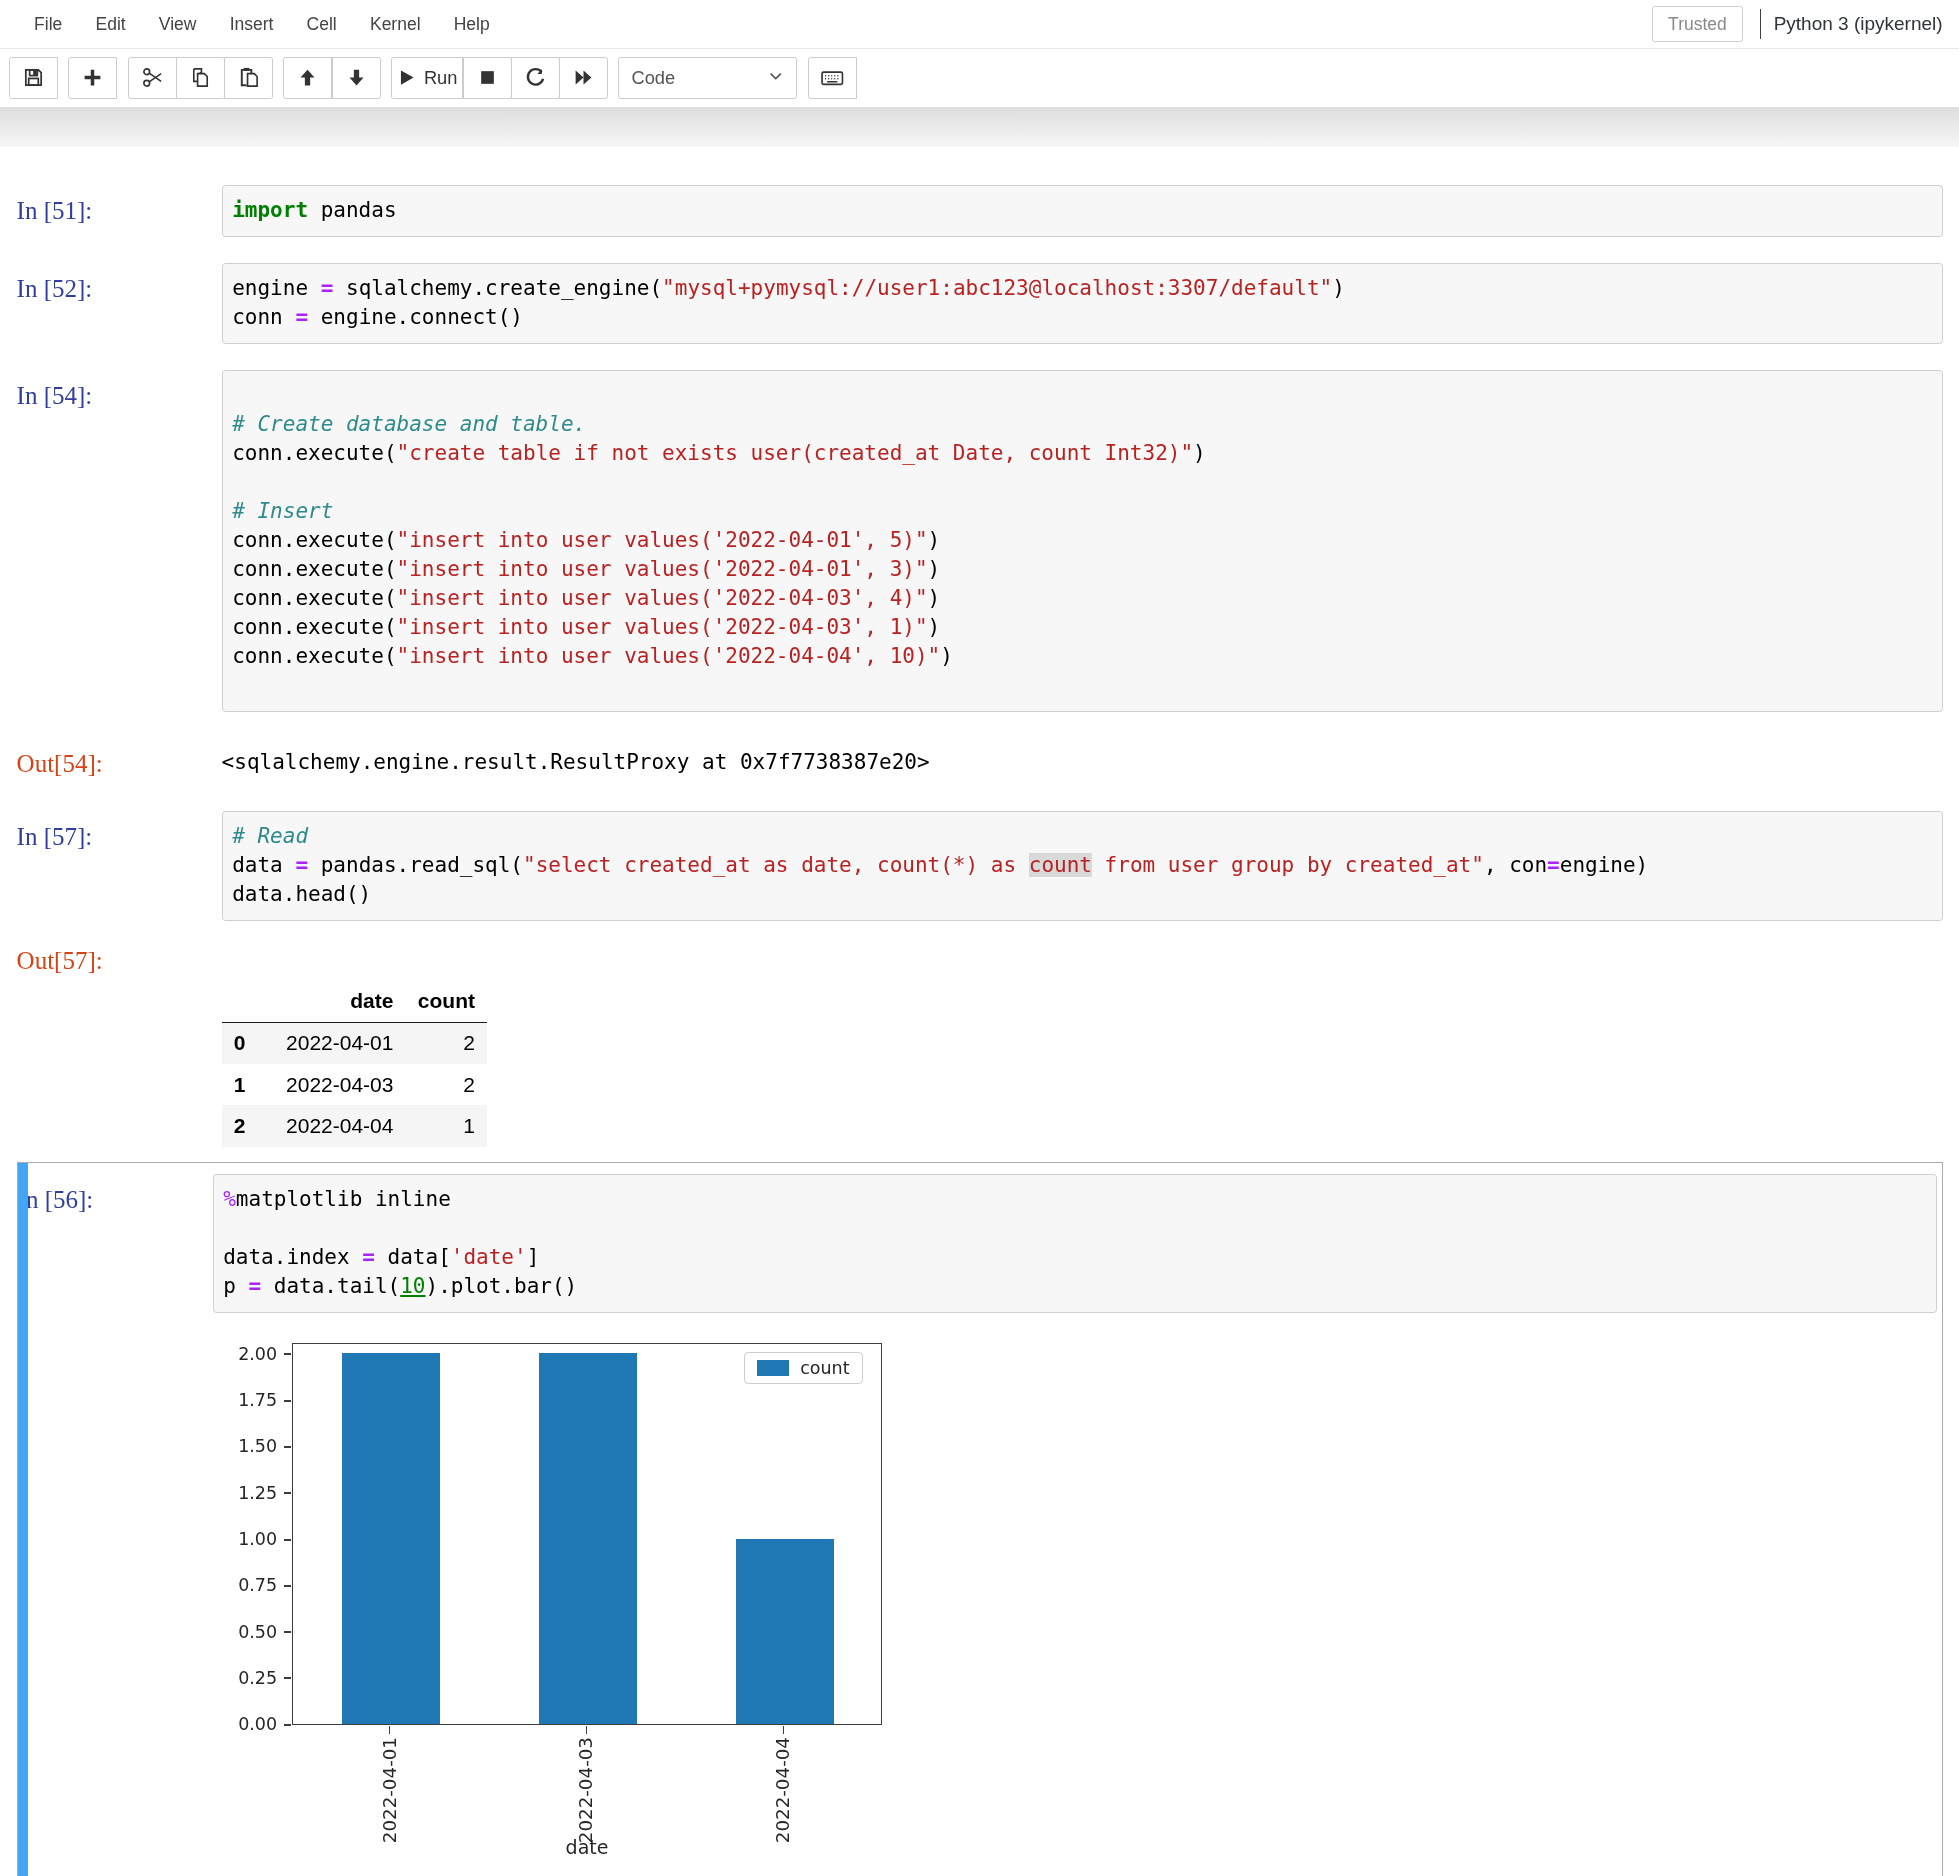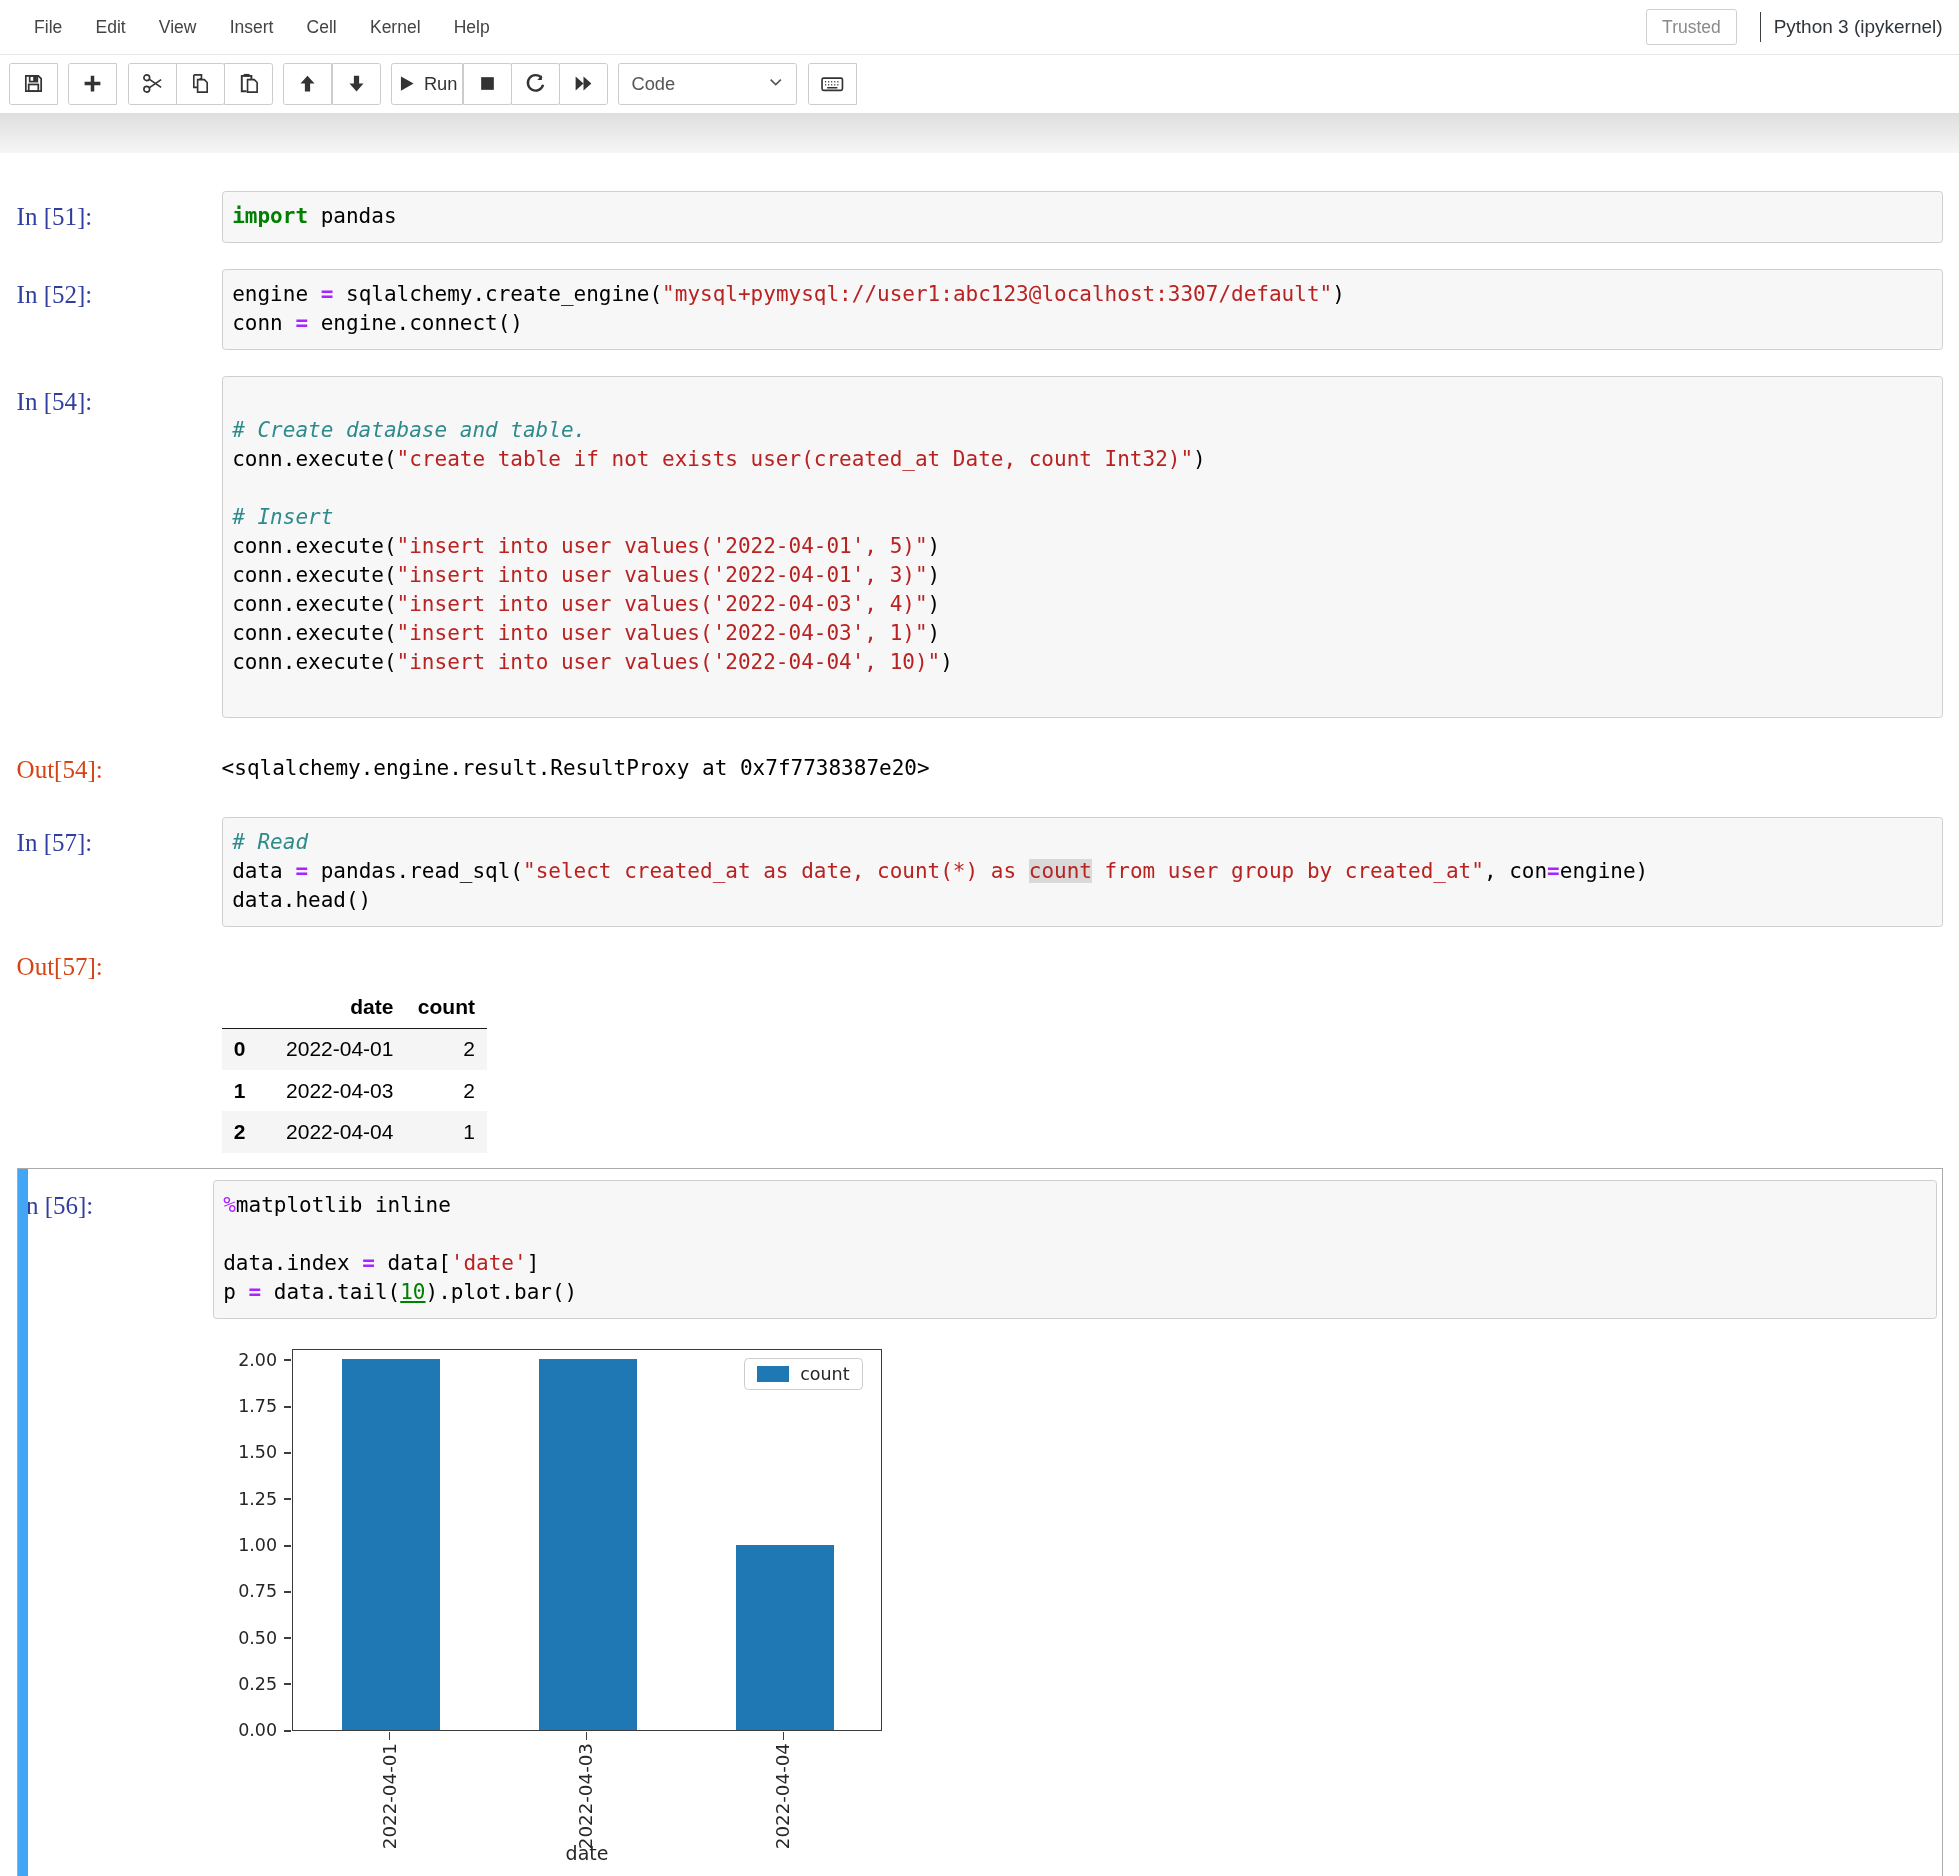--- a/index.html
+++ b/index.html
@@ -1,25 +1,25 @@
 <!DOCTYPE html>
 <html style="font-size:14px"><head>
 <meta charset="utf-8">
 <style>
   * { box-sizing: border-box; margin: 0; padding: 0; }
   html,body { width:1960px; height:1876px; overflow:hidden; background:#fff;
               font-family:"Liberation Sans", sans-serif; }
   .page { width:1960px; height:1876px; position:relative; background:#fff; }
 
   
-  .menubar { height:55px; display:flex; align-items:center; padding:0 12.2px 0 17.5px;
+  .menubar { height:49px; display:flex; align-items:center; padding:0 12.2px 0 17.5px;
              border-bottom:0.9px solid #e7e7e7; background:#fff; }
   .menu-items { display:flex; align-items:center; }
   .menu-item { font-size:17.5px; color:#444; padding:8.7px 16.6px; cursor:pointer; }
-  .menu-right { margin-left:auto; display:flex; align-items:center; gap:23px; }
+  .menu-right { margin-left:auto; display:flex; align-items:center; gap:17px; }
   .trusted-btn { font-size:17.5px; color:#8a8a8a; border:0.9px solid #cfcfcf; border-radius:2.6px;
                  background:#fff; padding:6.1px 15px; }
   .kernel-wrap { display:flex; align-items:center; gap:12.2px; padding-right:5.2px; }
   .kernel-divider { width:1.7px; height:30px; background:#3a3f44; }
   .kernel-name { font-size:19px; color:#2f353a; }
 
   
   .toolbar { display:flex; align-items:center; gap:10.5px; padding:7.9px 0 7.9px 8.7px; background:#fff; }
   .tgroup { display:flex; }
   .tbtn { min-width:49px; height:42px; background:#fff; border:0.9px solid #ccc; border-radius:2.6px;

